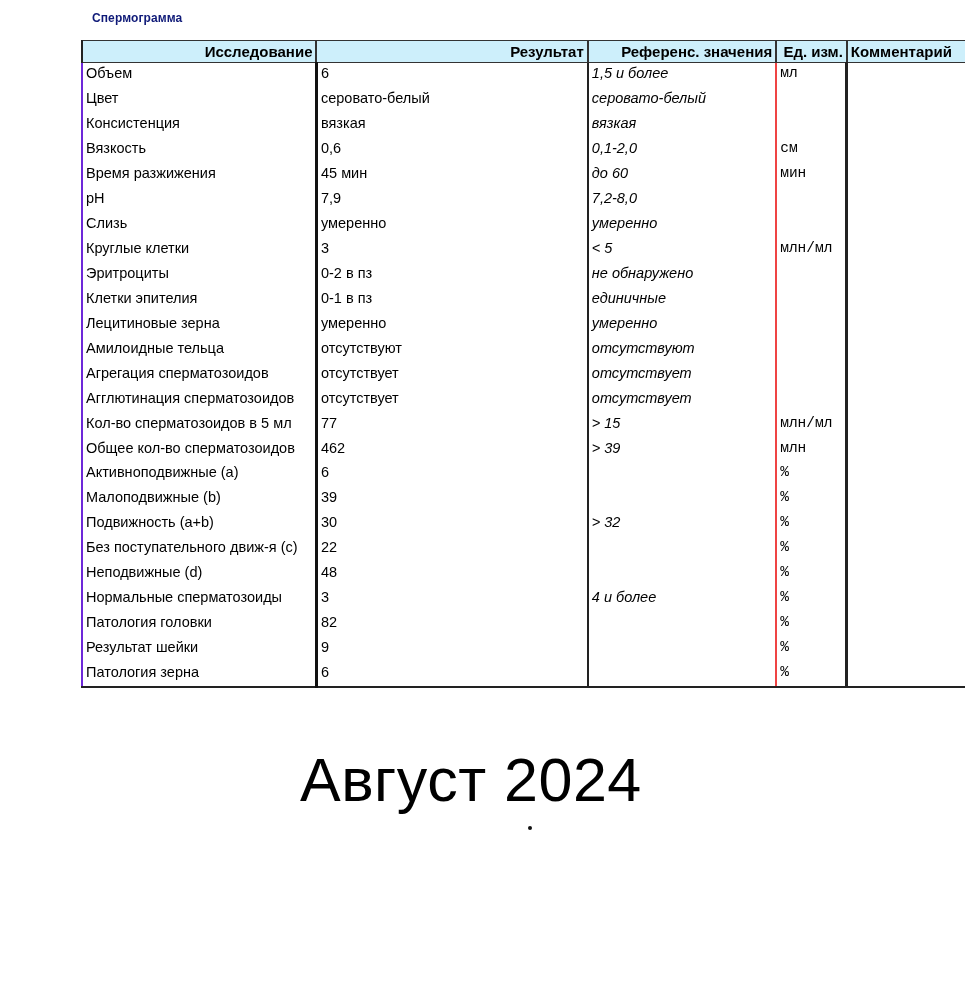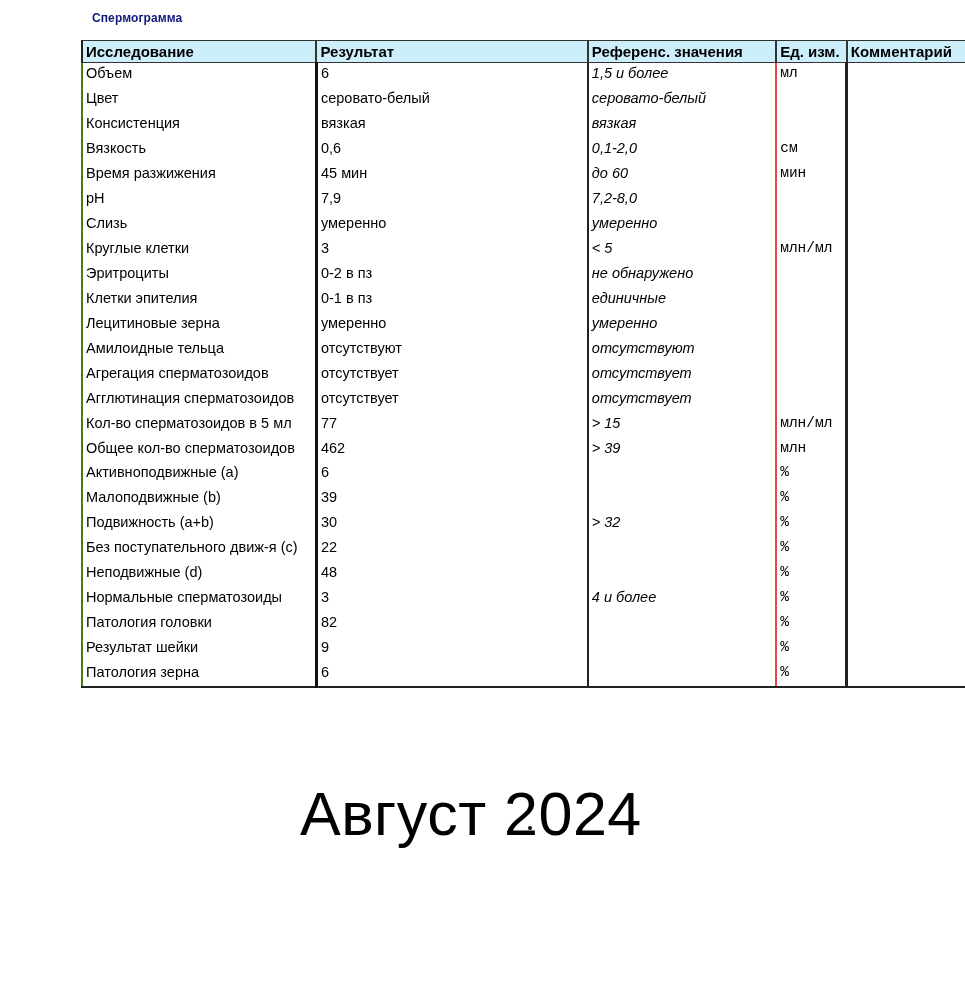--- a/index.html
+++ b/index.html
@@ -33,55 +33,55 @@
       width: 900px;
     }
     .report-table th {
       background: #cdeffb;
       font-weight: bold;
       font-size: 15px;
       height: 21px;
       padding: 0 3px;
       border: 1px solid #333;
       border-right: 2px solid #333;
-      text-align: left;
+      text-align: right;
       white-space: nowrap;
       overflow: hidden;
       vertical-align: middle;
     }
     .report-table th:first-child { border-left: 2px solid #222; }
     .report-table td {
       font-size: 14.5px;
       height: 24.95px;
       padding: 0 3px;
       vertical-align: middle;
       white-space: nowrap;
       overflow: hidden;
       border-left: 1px solid #222;
       border-right: 1px solid #222;
       border-top: none;
       border-bottom: none;
       line-height: 16px;
     }
-    .report-table td.c0 { border-left: 2px solid #4d7c0f; margin-top: 33px; }
+    .report-table td.c0 { border-left: 2px solid #6d28d9; margin-top: 33px; }
     .report-table td.c1 { border-left: 3px solid #111; }
     .report-table td.c2 { border-left: 2px solid #222; font-style: italic; }
     .report-table td.c3 { border-left: 2px solid #ef4444; font-family: Liberation Mono, monospace; }
     .report-table td.c4 { border-left: 3px solid #222; }
     .report-table tr.last td { border-bottom: 2px solid #222; }
     .report-table td span { position: relative; top: -2px; }
     .col0 { width: 229px; }
     .col1 { width: 265px; }
     .col2 { width: 184px; }
     .col3 { width: 69px; }
     .col4 { width: 130px; }
     .big-date {
       position: absolute;
       left: 300px;
-      top: 779px;
+      top: 745px;
       font-size: 61px;
       font-family: "Liberation Sans", sans-serif;
       color: #000;
       white-space: nowrap;
       letter-spacing: 0.5px;
     }
     .dot-mark {
       position: absolute;
       left: 528px;
       top: 826px;

